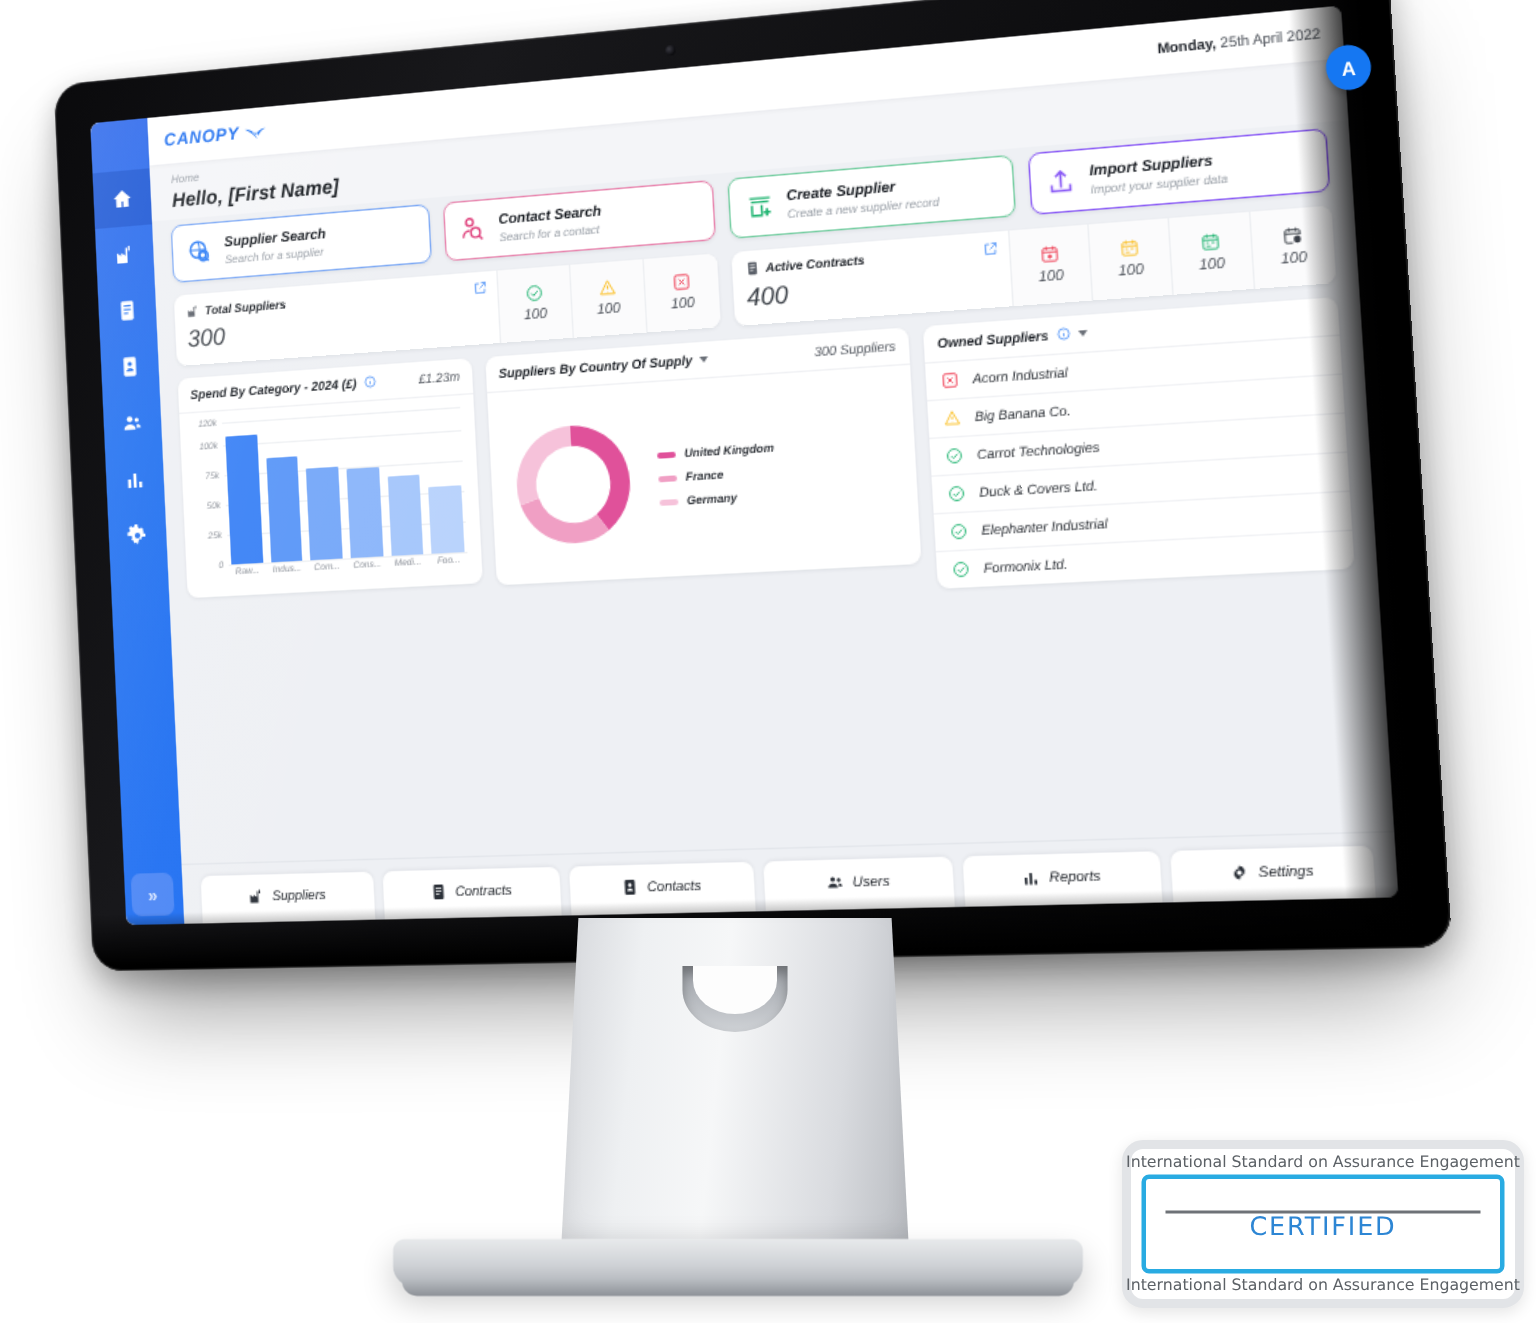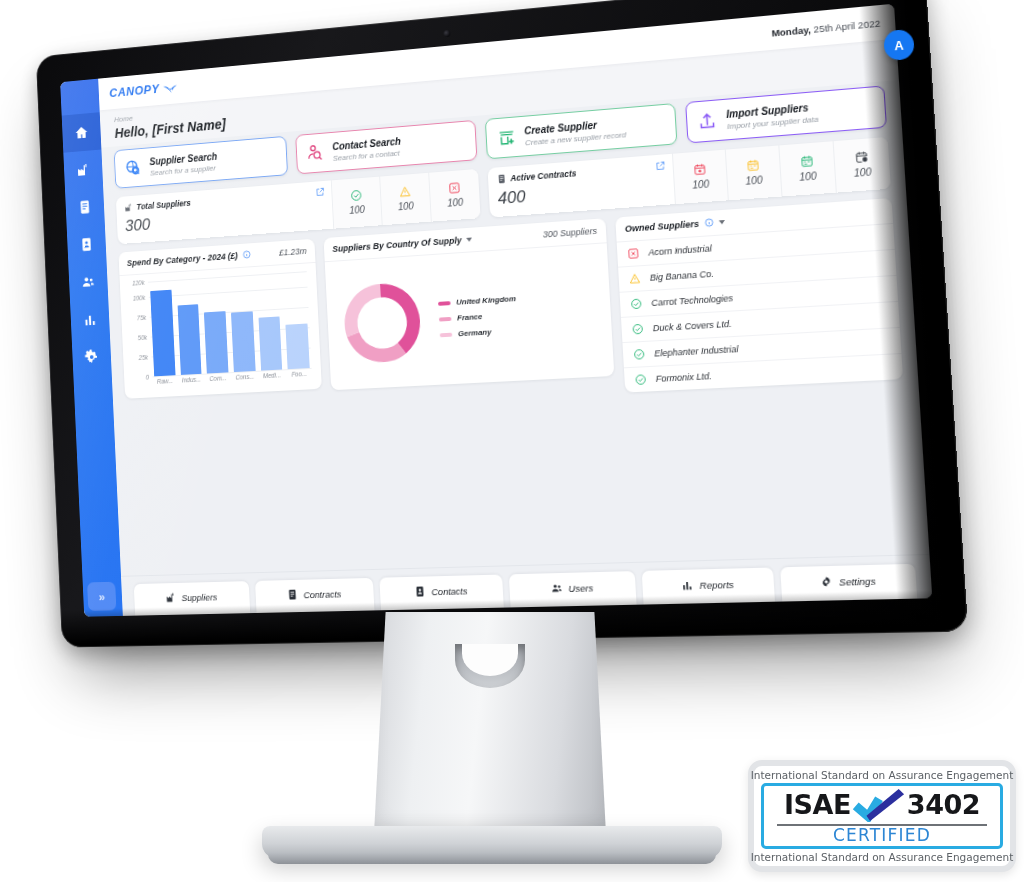--- a/index.html
+++ b/index.html
@@ -770,25 +770,17 @@
   <div id="stand-base-front"></div>
 
   <div id="avatar">
     <span>A</span>
   </div>
 </div>
 
 <div id="isae-badge">
   <div class="isae-cap">International Standard on Assurance Engagement</div>
   <div id="isae-inner">
-    <div id="isae-line1">
-      <span class="isae-word">ISAE</span>
-      <svg id="isae-check" viewBox="0 0 60 38">
-        <path d="M4 20 L18 32 L30 12" stroke="#29ABE2" stroke-width="10" fill="none" stroke-linecap="butt"></path>
-        <path d="M16 31 L52 1 L58 7 L20 37 Z" fill="#2B2F9E"></path>
-      </svg>
-      <span class="isae-word">3402</span>
-    </div>
     <div id="isae-rule"></div>
     <div id="isae-certified">CERTIFIED</div>
   </div>
   <div class="isae-cap">International Standard on Assurance Engagement</div>
 </div>
 
 </body></html>

